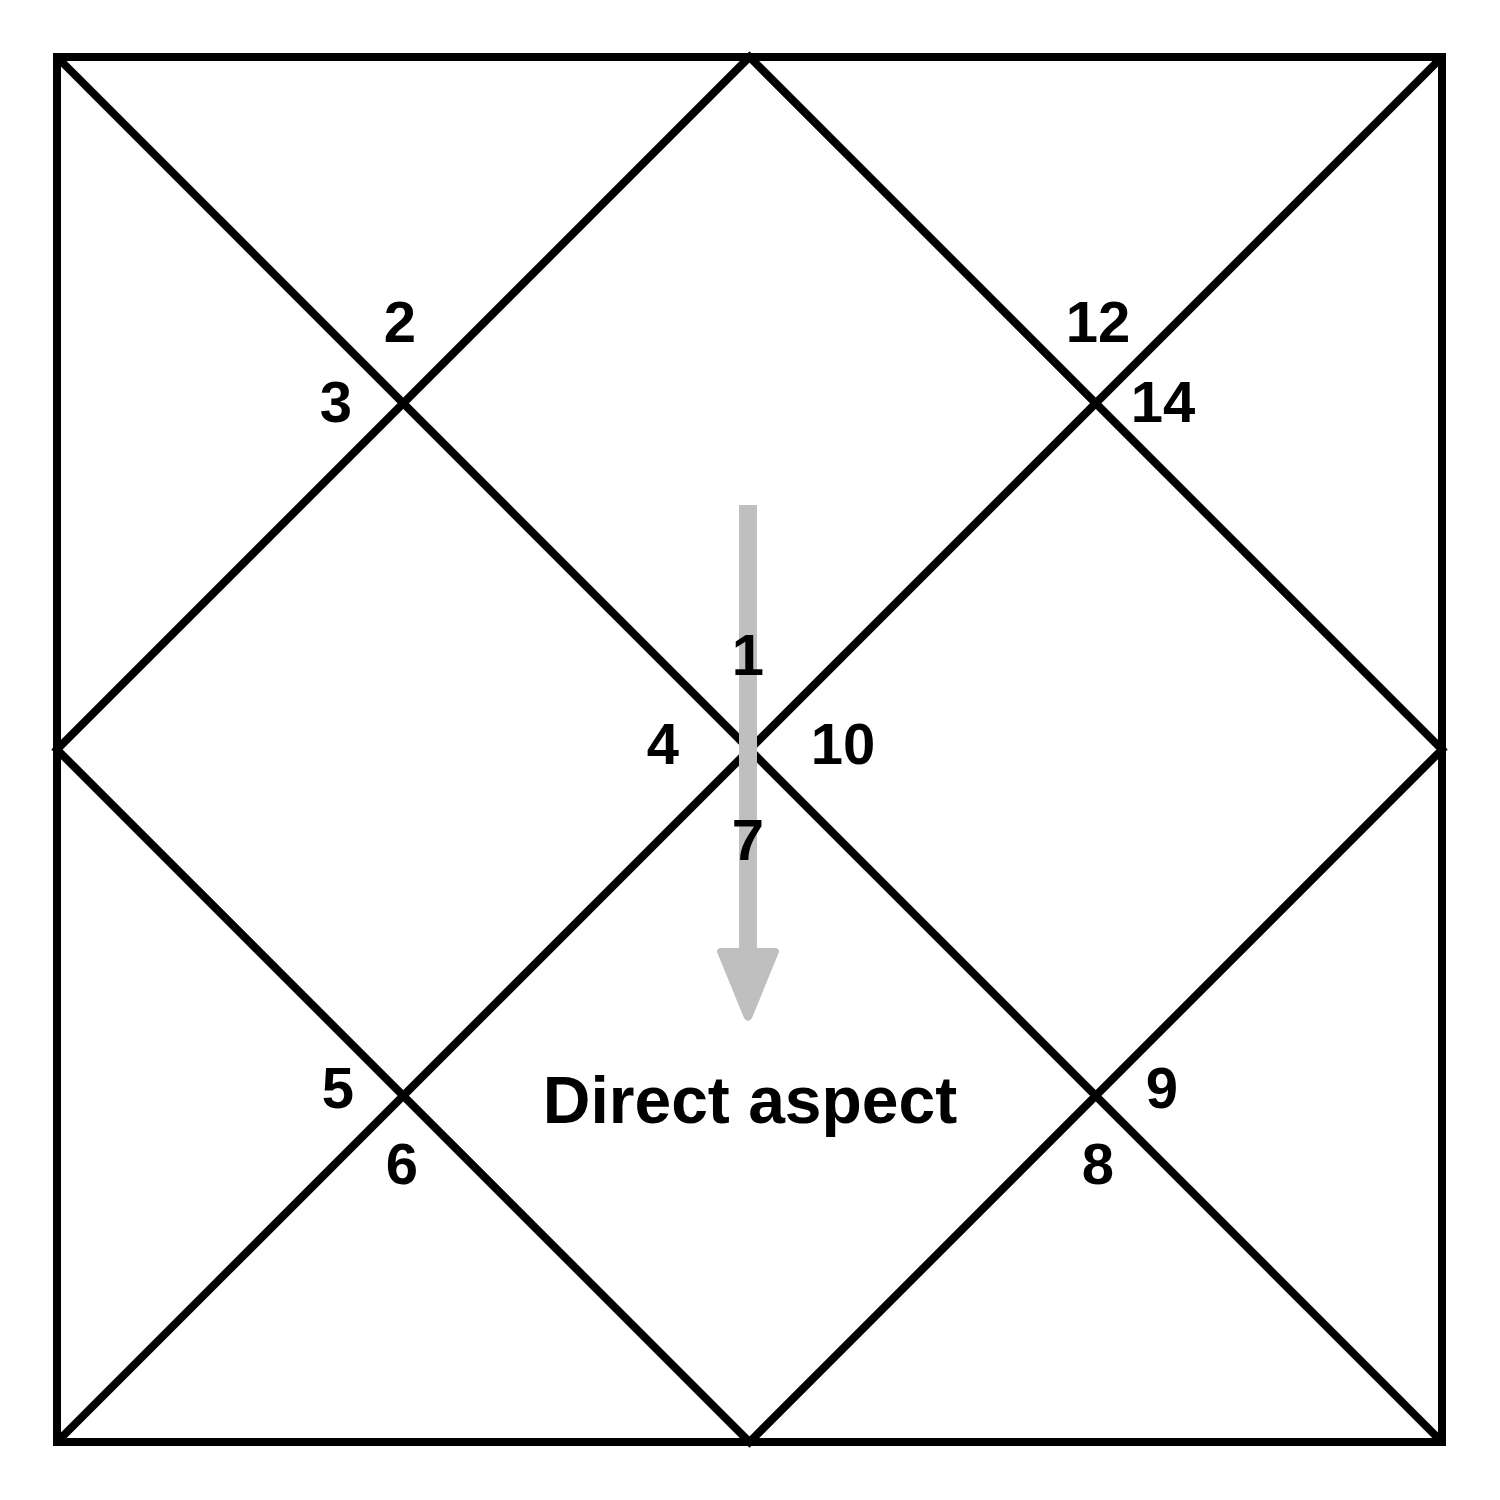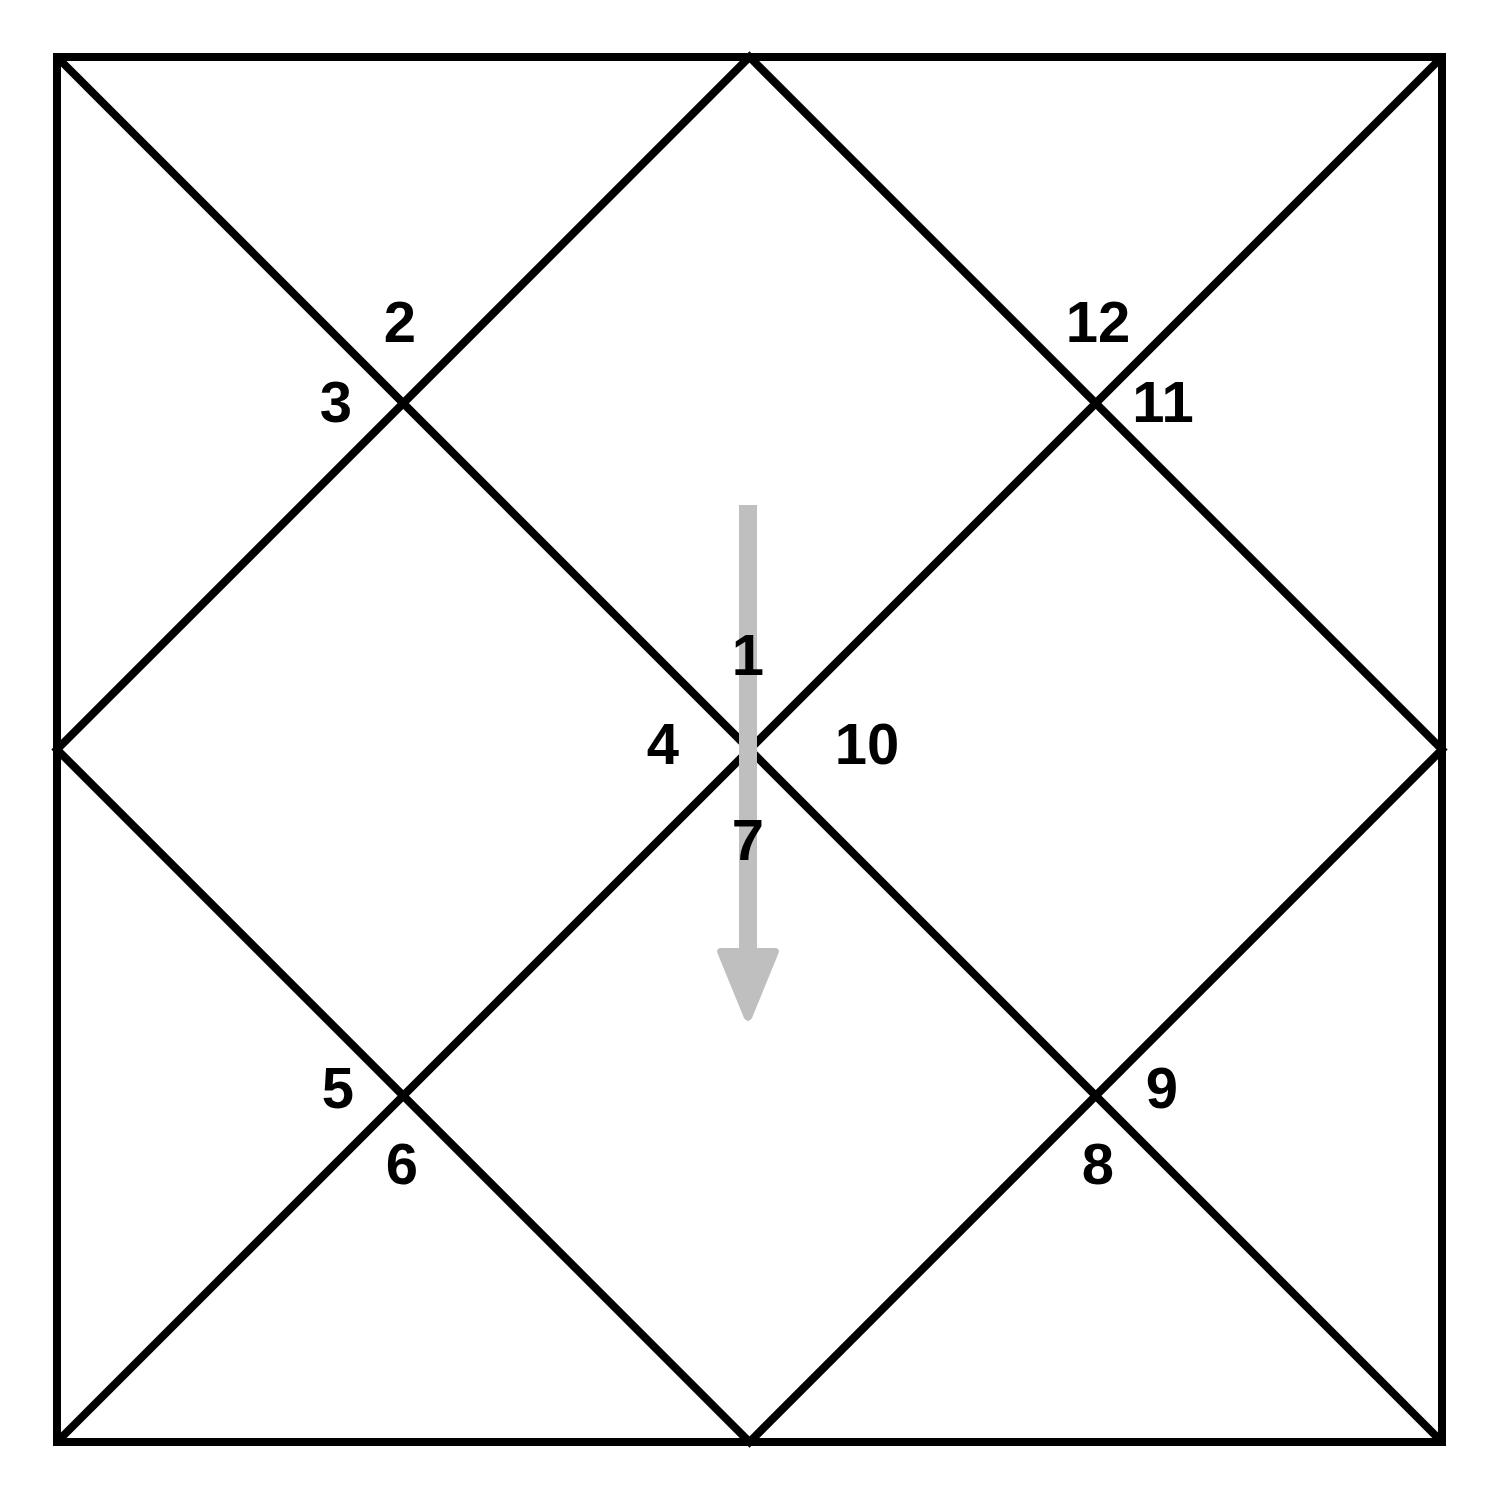--- a/index.html
+++ b/index.html
@@ -73,18 +73,19 @@
 
   <div class="lbl house-num" style="left:748px; top:655px;">1</div>
   <div class="lbl house-num" style="left:400px; top:322px;">2</div>
   <div class="lbl house-num" style="left:336px; top:402px;">3</div>
   <div class="lbl house-num" style="left:663px; top:744px;">4</div>
   <div class="lbl house-num" style="left:338px; top:1088px;">5</div>
   <div class="lbl house-num" style="left:402px; top:1164px;">6</div>
   <div class="lbl house-num" style="left:748px; top:840px;">7</div>
   <div class="lbl house-num" style="left:1098px; top:1164px;">8</div>
   <div class="lbl house-num" style="left:1162px; top:1088px;">9</div>
-  <div class="lbl house-num" style="left:843px; top:744px;margin-left:24px;">10</div>
-  <div class="lbl house-num" style="left:1163px; top:402px;">11</div>
+  <div class="lbl house-num" style="left:843px; top:744px;">10</div>
+  <div class="lbl house-num" style="left:1163px; top:402px;">14</div>
   <div class="lbl house-num" style="left:1098px; top:322px;text-align:right;">12</div>
 
+  <div class="lbl caption-text" style="left:750px; top:1100px;">Direct aspect</div>
 
 </div>
 
 </body></html>

